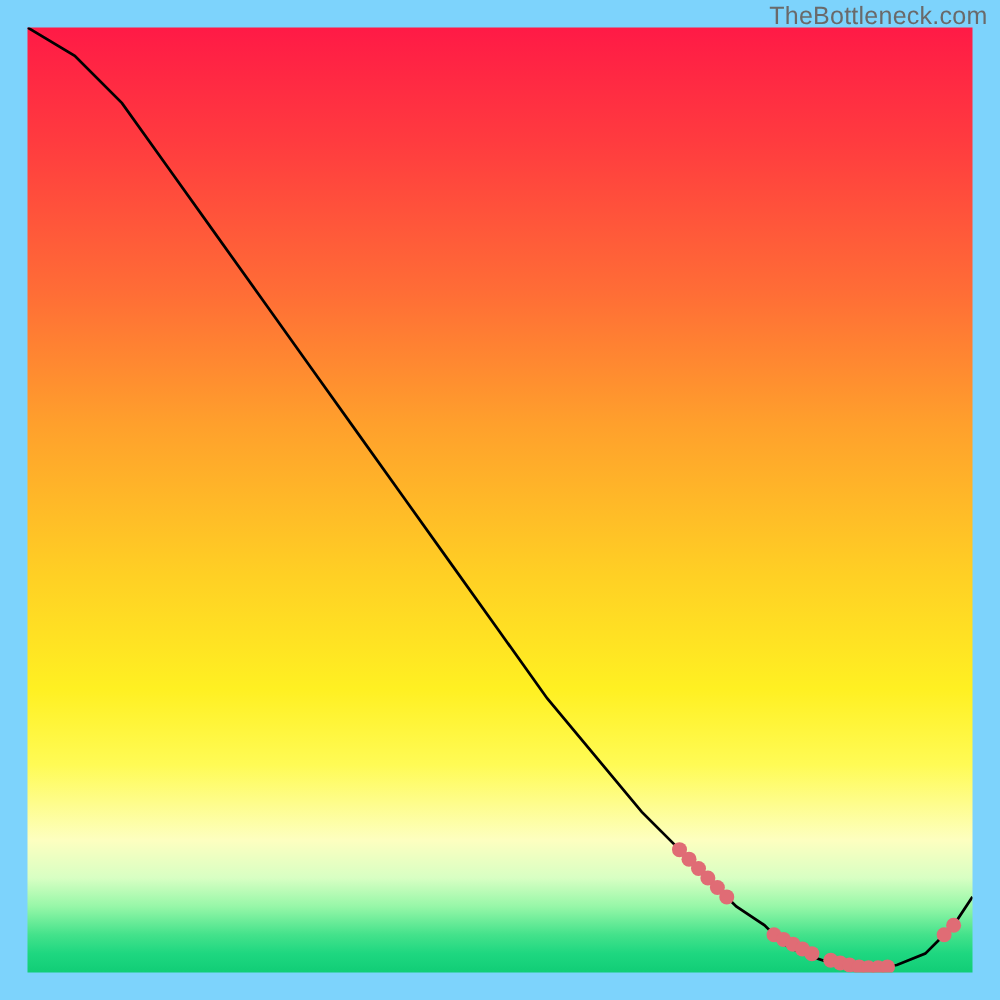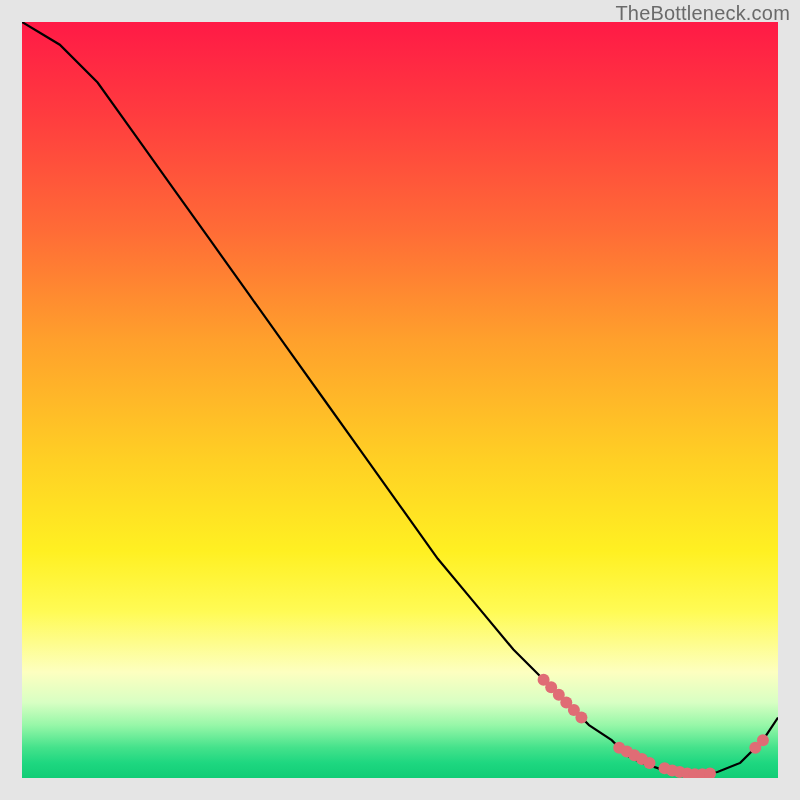--- a/index.html
+++ b/index.html
@@ -8,21 +8,21 @@
     width: 800px;
     height: 800px;
     background: #000;
     overflow: hidden;
     font-family: Arial, Helvetica, sans-serif;
   }
   .frame {
     position: relative;
     width: 800px;
     height: 800px;
-    background: #e5e5e5;
+    background: #7dd3fc;
     text-align: right;
   }
   .plot {
     position: absolute;
     left: 22px;
     top: 22px;
     width: 756px;
     height: 756px;
     background: linear-gradient(to bottom,
       #ff1a46 0%,

